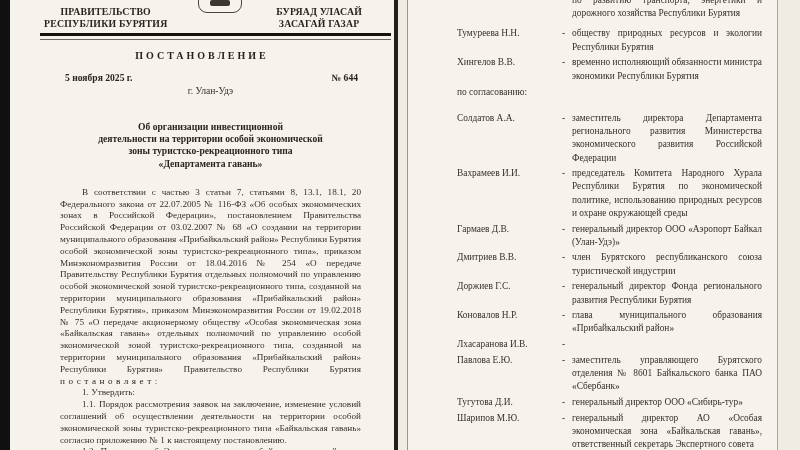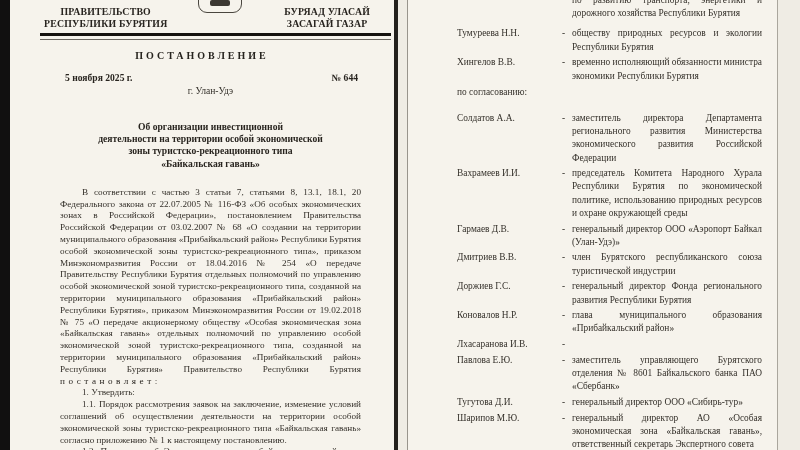--- a/index.html
+++ b/index.html
@@ -8,21 +8,21 @@
     background:#efece4;
     font-family:"Liberation Serif","DejaVu Serif",serif;
     color:#34302a;
   }
   .edge-bar{position:absolute;left:0;top:0;width:10px;height:450px;background:#111010;}
   .page{position:absolute;top:0;height:452px;background:#f6f3ec;overflow:hidden;box-sizing:border-box;}
   .page-left{left:10px;width:388px;border-right:4px solid #23201c;}
   .page-right{left:407px;width:371px;border-left:1px solid #98948c;border-right:1px solid #aaa69d;}
 
   
-  .header{display:flex;justify-content:space-between;padding:6px 24px 0 34px;position:relative;gap:28px;}
+  .header{display:flex;justify-content:space-between;padding:6px 32px 0 34px;position:relative;gap:28px;}
   .org{font-weight:bold;font-size:9.8px;line-height:11.5px;text-align:center;letter-spacing:.2px;color:#28241f;}
   .emblem{position:absolute;left:188px;top:-16px;width:42px;height:27px;border:1.5px solid #4a463f;border-radius:9px;background:transparent;}
   .emblem-bar{position:absolute;left:50%;transform:translateX(-50%);top:15px;width:20px;height:6px;background:#3c3833;border-radius:2px;}
   .rule{margin:4px 0 0 30px;width:351px;}
   .rule-thick{height:3px;background:#16130f;}
   .rule-thin{height:1px;background:#6b6760;margin-top:3px;}
   .doc-type{text-align:center;font-weight:bold;font-size:10px;letter-spacing:3px;margin-top:10px;color:#26231e;}
   .content{padding:0 33px 0 50px;}
   .date-row{display:flex;justify-content:space-between;margin-top:11px;font-weight:bold;font-size:9.6px;padding:0 3px 0 5px;color:#28241f;}
   .city{text-align:center;font-size:9.6px;margin-top:2px;}
@@ -69,21 +69,21 @@
   <div class="content">
     <div class="date-row">
       <span>5 ноября 2025 г.</span>
       <span>№ 644</span>
     </div>
     <div class="city">г. Улан-Удэ</div>
     <div class="title" id="title-lines">
         <div>Об организации инвестиционной</div>
         <div>деятельности на территории особой экономической</div>
         <div>зоны туристско-рекреационного типа</div>
-        <div>«Байкальская гавань»</div>
+        <div>«Департамента гавань»</div>
       </div>
     <p class="para preamble"><span>В соответствии с частью 3 статьи 7, статьями 8, 13.1, 18.1, 20 Федерального закона от 22.07.2005 № 116-ФЗ «Об особых экономических зонах в Российской Федерации», постановлением Правительства Российской Федерации от 03.02.2007 № 68 «О создании на территории муниципального образования «Прибайкальский район» Республики Бурятия особой экономической зоны туристско-рекреационного типа», приказом Минэкономразвития России от 18.04.2016 № 254 «О передаче Правительству Республики Бурятия отдельных полномочий по управлению особой экономической зоной туристско-рекреационного типа, созданной на территории муниципального образования «Прибайкальский район» Республики Бурятия», приказом Минэкономразвития России от 19.02.2018 № 75 «О передаче акционерному обществу «Особая экономическая зона «Байкальская гавань» отдельных полномочий по управлению особой экономической зоной туристско-рекреационного типа, созданной на территории муниципального образования «Прибайкальский район» Республики Бурятия» Правительство Республики Бурятия</span> <span class="decree">постановляет</span><span>:</span></p>
     <div id="items">
         <p class="para">1. Утвердить:</p>
         <p class="para">1.1. Порядок рассмотрения заявок на заключение, изменение условий соглашений об осуществлении деятельности на территории особой экономической зоны туристско-рекреационного типа «Байкальская гавань» согласно приложению № 1 к настоящему постановлению.</p>
         <p class="para">1.2. Положение об Экспертном совете особой экономической зоны туристско-рекреационного типа, созданной на территории Прибайкальского района Республики Бурятия, согласно приложению № 2 к настоящему</p>
       </div>
   </div>
 </div>
 

